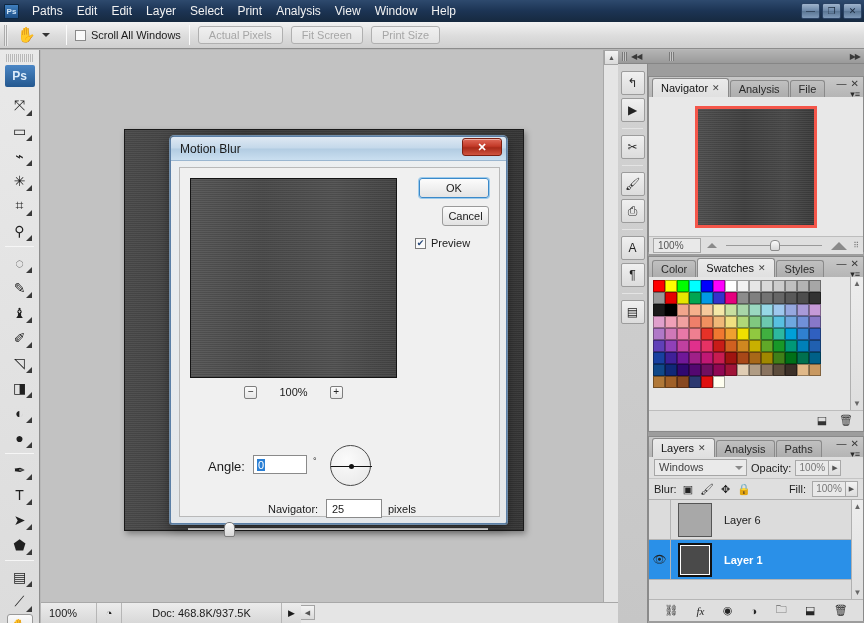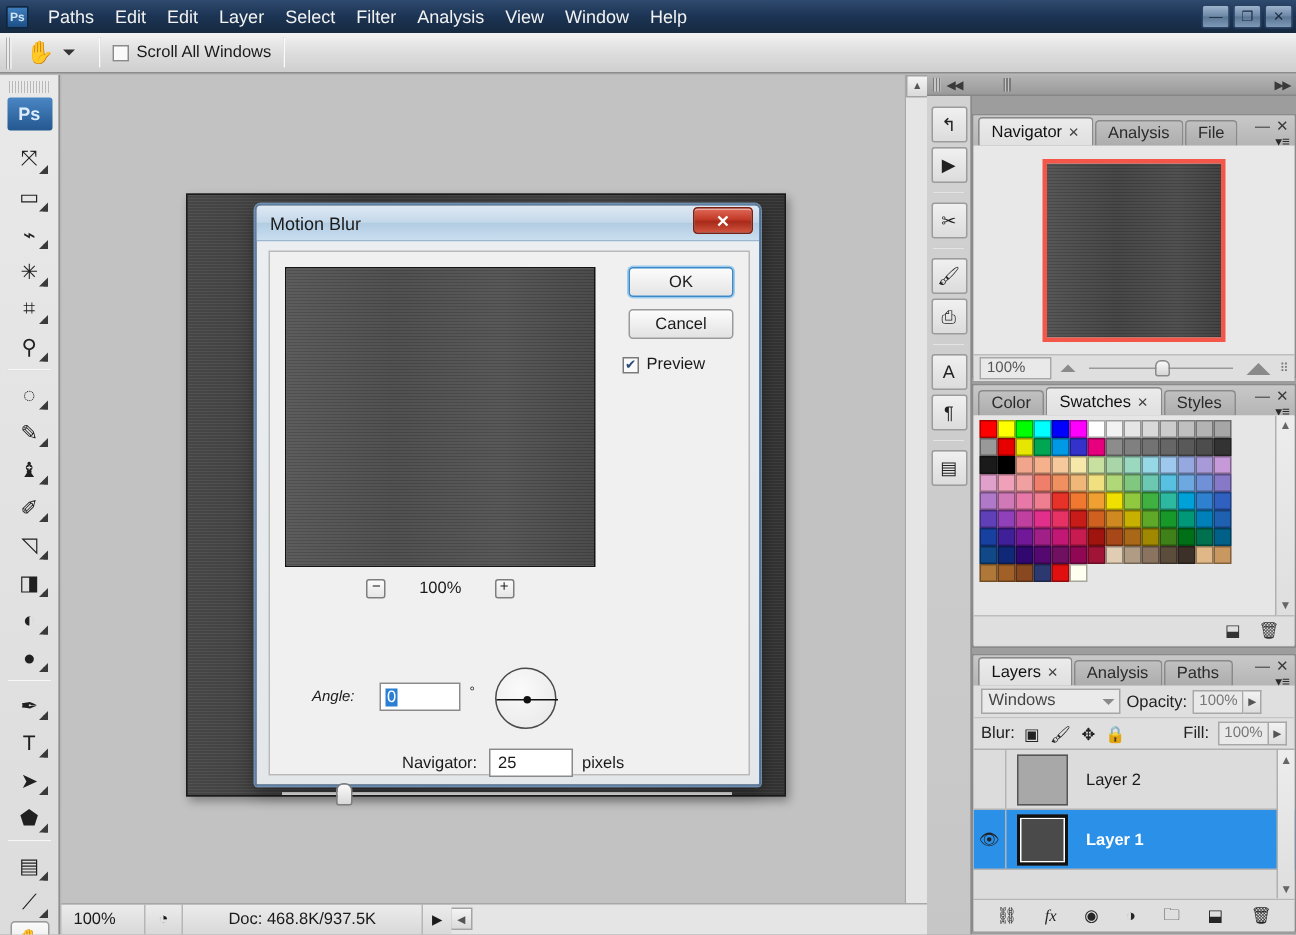--- a/index.html
+++ b/index.html
@@ -313,33 +313,33 @@
     display:flex;align-items:center;justify-content:center;font-size:10px;color:#222;
     line-height:10px;}
   #ok-btn {
     position:absolute; right:10px; top:10px; width:70px;height:20px;
     border:1px solid #3b89c9; border-radius:3px;
     background: linear-gradient(to bottom,#fcfcfc,#e4e4e4);
     box-shadow: 0 0 0 1px #9ccbec;
     font-size:11px; display:flex;align-items:center;justify-content:center;
   }
   #cancel-btn {
-    position:absolute; right:10px; top:38px; width:70px;height:20px;
+    position:absolute; right:10px; top:38px; width:47px;height:20px;
     border:1px solid #9a9a9a; border-radius:3px;
     background: linear-gradient(to bottom,#fcfcfc,#e2e2e2);
     font-size:11px; display:flex;align-items:center;justify-content:center;
   }
   #preview-check {
     position:absolute; right:10px; top:67px; width:74px;height:16px;
     display:flex; align-items:center; gap:5px; font-size:11px;
   }
   .cbox-on { width:11px;height:11px;background:#fafafa;border:1px solid #7a7a7a;
     display:flex;align-items:center;justify-content:center;font-size:9px;color:#2b4b7a;
     line-height:9px;}
-  #angle-label { position:absolute; left:28px; top:291px; font-size:10px;font-style:italic; }
+  #angle-label { position:absolute; left:28px; top:291px; font-size:13px; }
   #angle-input {
     position:absolute; left:73px; top:287px; width:54px; height:19px;
     background:#fff; border:1px solid #8a8a8a; font-size:11px;
     display:flex; align-items:center; padding-left:3px;
   }
   #angle-sel { background:#2a7fd4; color:#fff; padding:0 1px; }
   #deg-sign { position:absolute; left:133px; top:288px; font-size:9px; }
   #angle-dial {
     position:absolute; left:150px; top:277px; width:41px;height:41px;
     border-radius:50%; border:1px solid #4a4a4a;
@@ -365,21 +365,21 @@
 <body>
 
 <div id="titlebar">
   <div id="ps-logo">Ps</div>
   <div id="menubar" style="display:flex;">
       <div class="menu-item">Paths</div>
       <div class="menu-item">Edit</div>
       <div class="menu-item">Edit</div>
       <div class="menu-item">Layer</div>
       <div class="menu-item">Select</div>
-      <div class="menu-item">Filter</div>
+      <div class="menu-item">Print</div>
       <div class="menu-item">Analysis</div>
       <div class="menu-item">View</div>
       <div class="menu-item">Window</div>
       <div class="menu-item">Help</div>
     </div>
   <div id="wincontrols">
       <div class="wbtn">—</div>
       <div class="wbtn">❐</div>
       <div class="wbtn">✕</div>
     </div>
@@ -388,20 +388,25 @@
 <div id="optionsbar">
   <div class="ob-grip"></div>
   <div id="hand-tool-swatch">✋</div>
   <div class="ob-caret"></div>
   <div class="ob-sep"></div>
   <div class="ob-check">
     <span class="cbox"></span>
     <span>Scroll All Windows</span>
   </div>
   <div class="ob-sep"></div>
+  <div id="ob-buttons" style="display:flex;">
+      <div class="ob-btn">Actual Pixels</div>
+      <div class="ob-btn">Fit Screen</div>
+      <div class="ob-btn">Print Size</div>
+    </div>
 </div>
 
 <div id="toolbar">
   <div id="tb-grip"></div>
   <div id="tb-ps">Ps</div>
   <div id="tool-groups">
       <div class="tool">⤧<span class="tri"></span></div>
       <div class="tool">▭<span class="tri"></span></div>
       <div class="tool">⌁<span class="tri"></span></div>
       <div class="tool">✳<span class="tri"></span></div>
@@ -710,21 +715,21 @@
       <div style="display:flex;">
         <div class="opacity-field">100%</div>
         <div class="spin">▶</div>
       </div>
     </div>
 
     <div id="layers-list">
       <div class="layer-row">
           <div class="eye-cell"></div>
           <div class="layer-thumb" style="background: rgb(168, 168, 168);"></div>
-          <div class="layer-name">Layer 2</div>
+          <div class="layer-name">Layer 6</div>
         </div>
         <div class="layer-row active">
           <div class="eye-cell">👁</div>
           <div class="layer-thumb selected" style="background: rgb(74, 74, 74);"></div>
           <div class="layer-name">Layer 1</div>
         </div>
         <div id="layers-scroll">
         <span>▲</span>
         <span>▼</span>
       </div>

